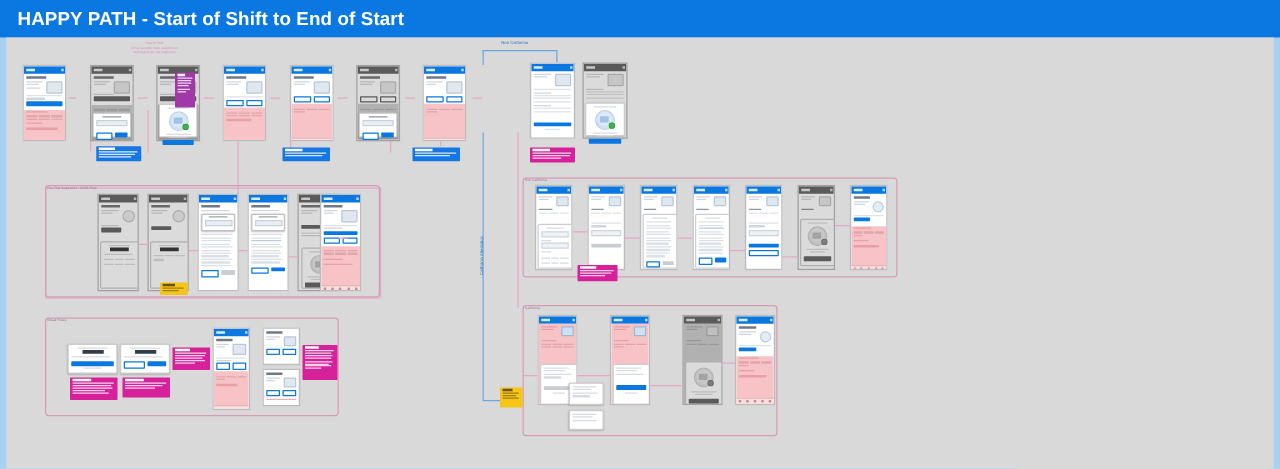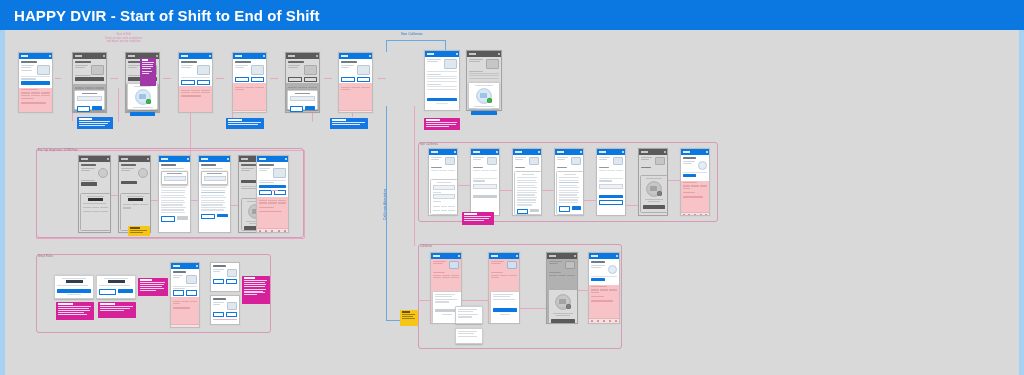--- a/index.html
+++ b/index.html
@@ -147,21 +147,21 @@
   .note.yellow{background:#f5c518;}
   .note.yellow .nl{background:rgba(90,65,0,.55);}
   .note.yellow .nh{height:1.2px;background:#6b5000;width:55%;margin-bottom:1.4px;}
 </style>
 </head>
 <body>
 
 <div id="page">
 
   <div class="header">
-    <div class="ttl">HAPPY DVIR - Start of Shift to End of Shift</div>
+    <div class="ttl">HAPPY PATH - Start of Shift to End of Start</div>
   </div>
 
   <div class="canvas">
   <div class="canvas-inner" style="left:-5px;top:-30px;">
 
     <div class="ln h" style="left:55px;top:78px;width:6px;"></div>
     <div class="ln h" style="left:110px;top:78px;width:8px;"></div>
     <div class="ln h" style="left:163px;top:78px;width:8px;"></div>
     <div class="ln h" style="left:216px;top:78px;width:8px;"></div>
     <div class="ln h" style="left:270px;top:78px;width:8px;"></div>

